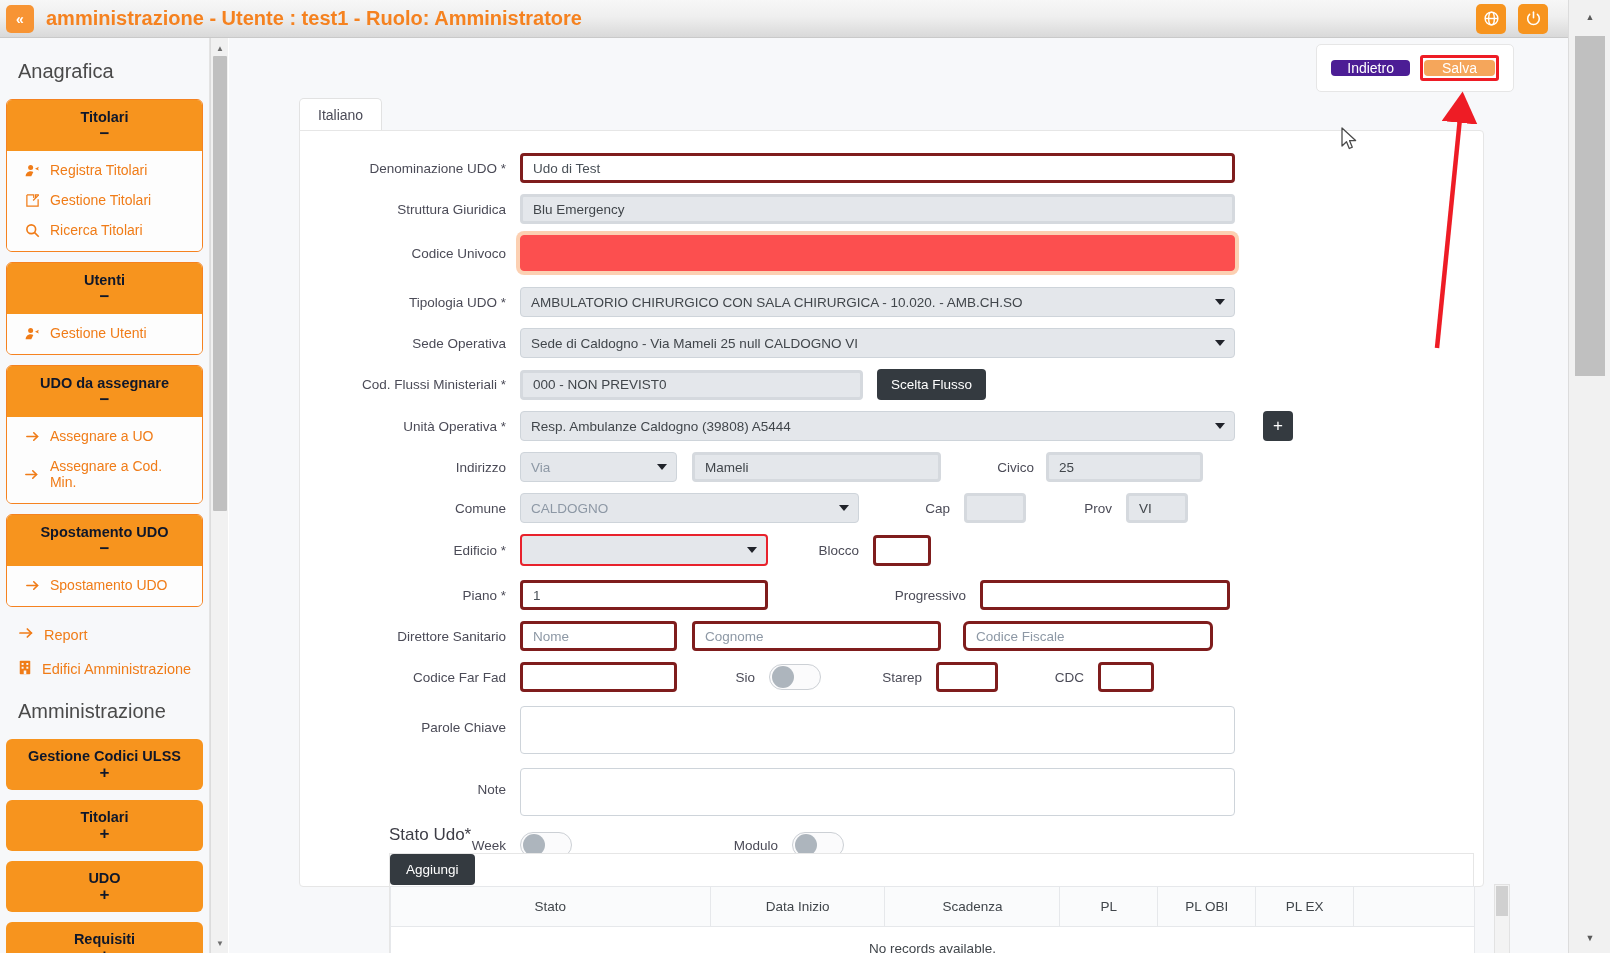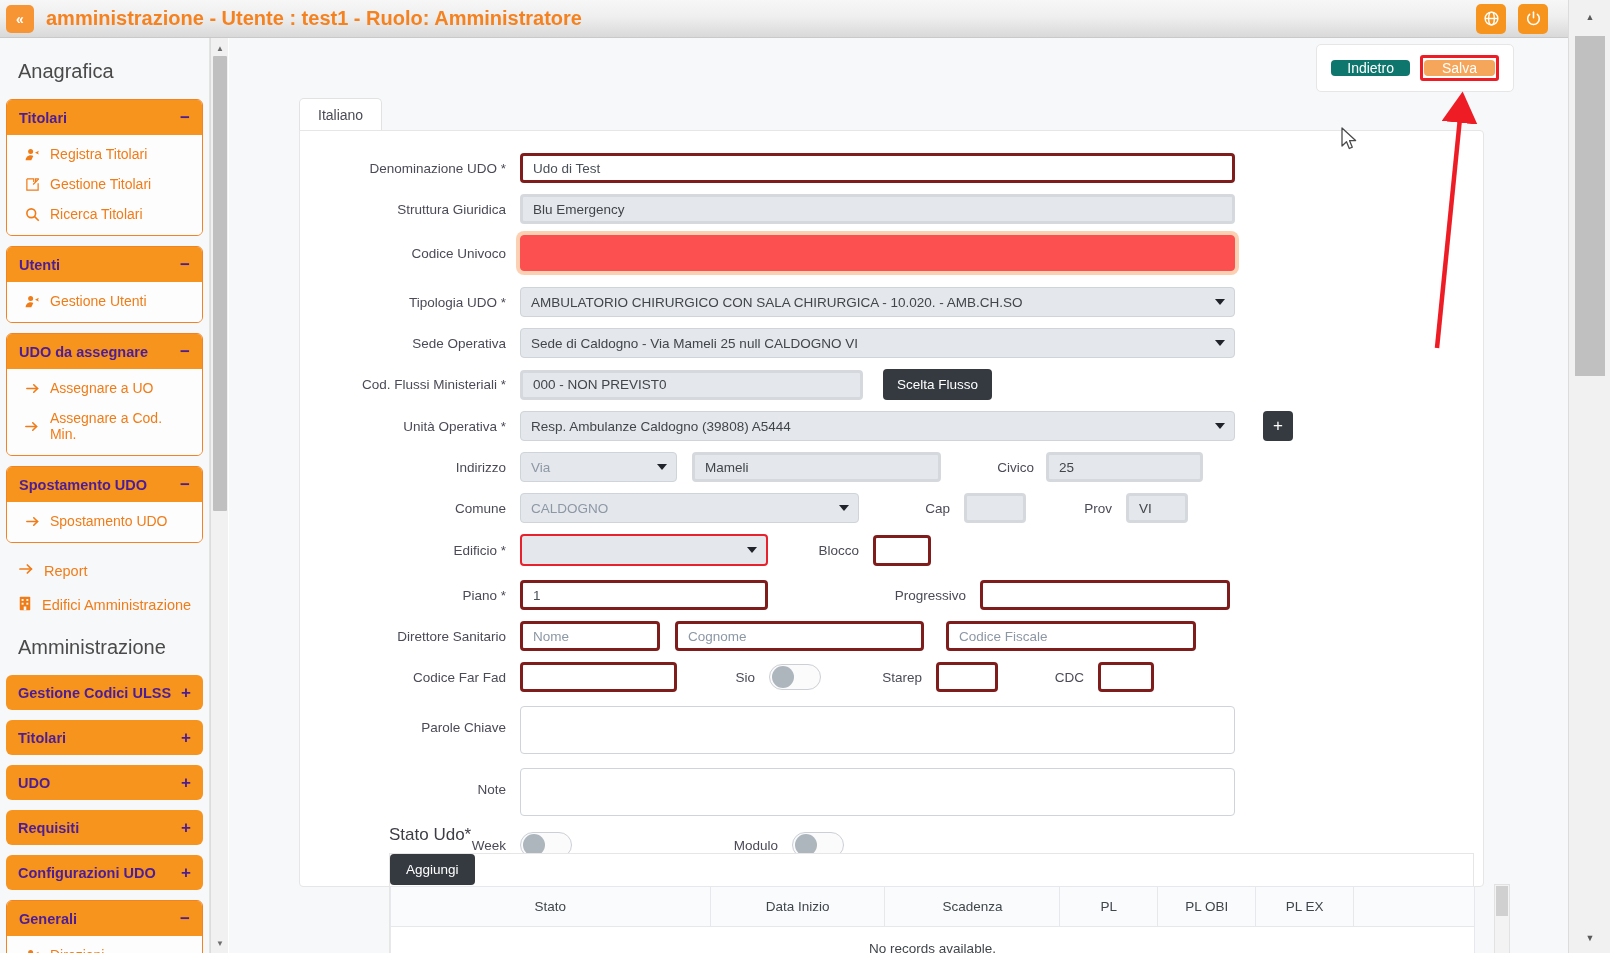--- a/index.html
+++ b/index.html
@@ -54,25 +54,26 @@
     font-size: 20px; color: #4a4a4a; font-weight: normal;
     padding: 22px 0 16px 18px;
   }
   .accordion {
     margin: 0 6px 10px 6px;
     border-radius: 6px;
     overflow: hidden;
   }
   .acc-open { border: 1px solid #f58220; }
   .acc-head {
-    background: #f7941e; color: #4c1d95;
+    background: #f7941e; color: #0f172a;
     font-weight: bold; font-size: 14.5px;
     padding: 9px 12px;
     display: flex; align-items: center; justify-content: space-between;
     cursor: pointer;
+    flex-direction: column;
   }
   .acc-head.solo { border-radius: 6px; }
   .acc-sign { font-size: 17px; font-weight: bold; line-height: 1; }
   .acc-body { background: #fdfdfd; padding: 4px 0 6px 0; }
   .acc-item {
     display: flex; align-items: center; gap: 9px;
     padding: 7px 10px 7px 16px;
     color: #f07c18; font-size: 14px;
     cursor: pointer;
   }
@@ -104,21 +105,21 @@
     position: absolute; top: 38px; left: 229px; width: 1339px; height: 915px;
     background: #f7f8fa;
     overflow: hidden;
   }
   #action-card {
     position: absolute; top: 6px; right: 54px;
     background: #ffffff; border: 1px solid #e6e6e6; border-radius: 5px;
     padding: 10px 14px; display: flex; gap: 10px; align-items: center;
   }
   .btn-dark {
-    background: #0f766e; color: #fff; border: none; border-radius: 4px;
+    background: #4c1d95; color: #fff; border: none; border-radius: 4px;
     padding: 0 16px; font-size: 14px; cursor: pointer;
     font-family: "Liberation Sans", sans-serif;
   }
   .btn-orange {
     background: #f5a65b; color: #fff; border: none; border-radius: 4px;
     padding: 0 18px; font-size: 14px; cursor: pointer;
     font-family: "Liberation Sans", sans-serif;
   }
   #salva-wrap { border: 3px solid #ee1c25; border-radius: 3px; padding: 1px; }
 
@@ -501,21 +502,21 @@
         <div class="lbl">Sede Operativa</div>
         <div class="sel" style="width:715px;">
           <span>Sede di Caldogno - Via Mameli 25 null CALDOGNO VI</span>
           <span class="caret"></span>
         </div>
       </div>
 
       <div class="row">
         <div class="lbl">Cod. Flussi Ministeriali *</div>
         <input class="inp ro" style="width: 343px;" readonly="" value="000 - NON PREVIST0">
-        <button class="btn-flusso" style="margin-left:20px;">Scelta Flusso</button>
+        <button class="btn-flusso" style="margin-left:14px;">Scelta Flusso</button>
       </div>
 
       <div class="row">
         <div class="lbl">Unità Operativa *</div>
         <div class="sel" style="width:715px;">
           <span>Resp. Ambulanze Caldogno (39808) A5444</span>
           <span class="caret"></span>
         </div>
         <button class="btn-plus" style="margin-left:28px;">+</button>
       </div>
@@ -555,23 +556,23 @@
 
       <div class="row">
         <div class="lbl">Piano *</div>
         <input class="inp" style="width: 248px;" value="1">
         <div class="lbl-mid" style="width:212px; padding-right:14px;">Progressivo</div>
         <input class="inp" style="width: 250px;" value="">
       </div>
 
       <div class="row">
         <div class="lbl">Direttore Sanitario</div>
-        <input class="inp" style="width: 140px;" placeholder="Nome">
+        <input class="inp" style="width: 157px;" placeholder="Nome">
         <input class="inp" style="width: 249px; margin-left: 15px;" placeholder="Cognome">
-        <input class="inp" style="width: 250px; margin-left: 22px;" placeholder="Codice Fiscale">
+        <input class="inp" style="width: 250px; margin-left: 22px; border-radius: 6px;" placeholder="Codice Fiscale">
       </div>
 
       <div class="row" style="margin-bottom:14px;">
         <div class="lbl">Codice Far Fad</div>
         <input class="inp" style="width: 157px;" value="">
         <div class="lbl-mid" style="width:92px; padding-right:14px;">Sio</div>
         <div class="toggle">
             <span class="knob"></span>
           </div>
         <div class="lbl-mid" style="width:115px; padding-right:14px;">Starep</div>

